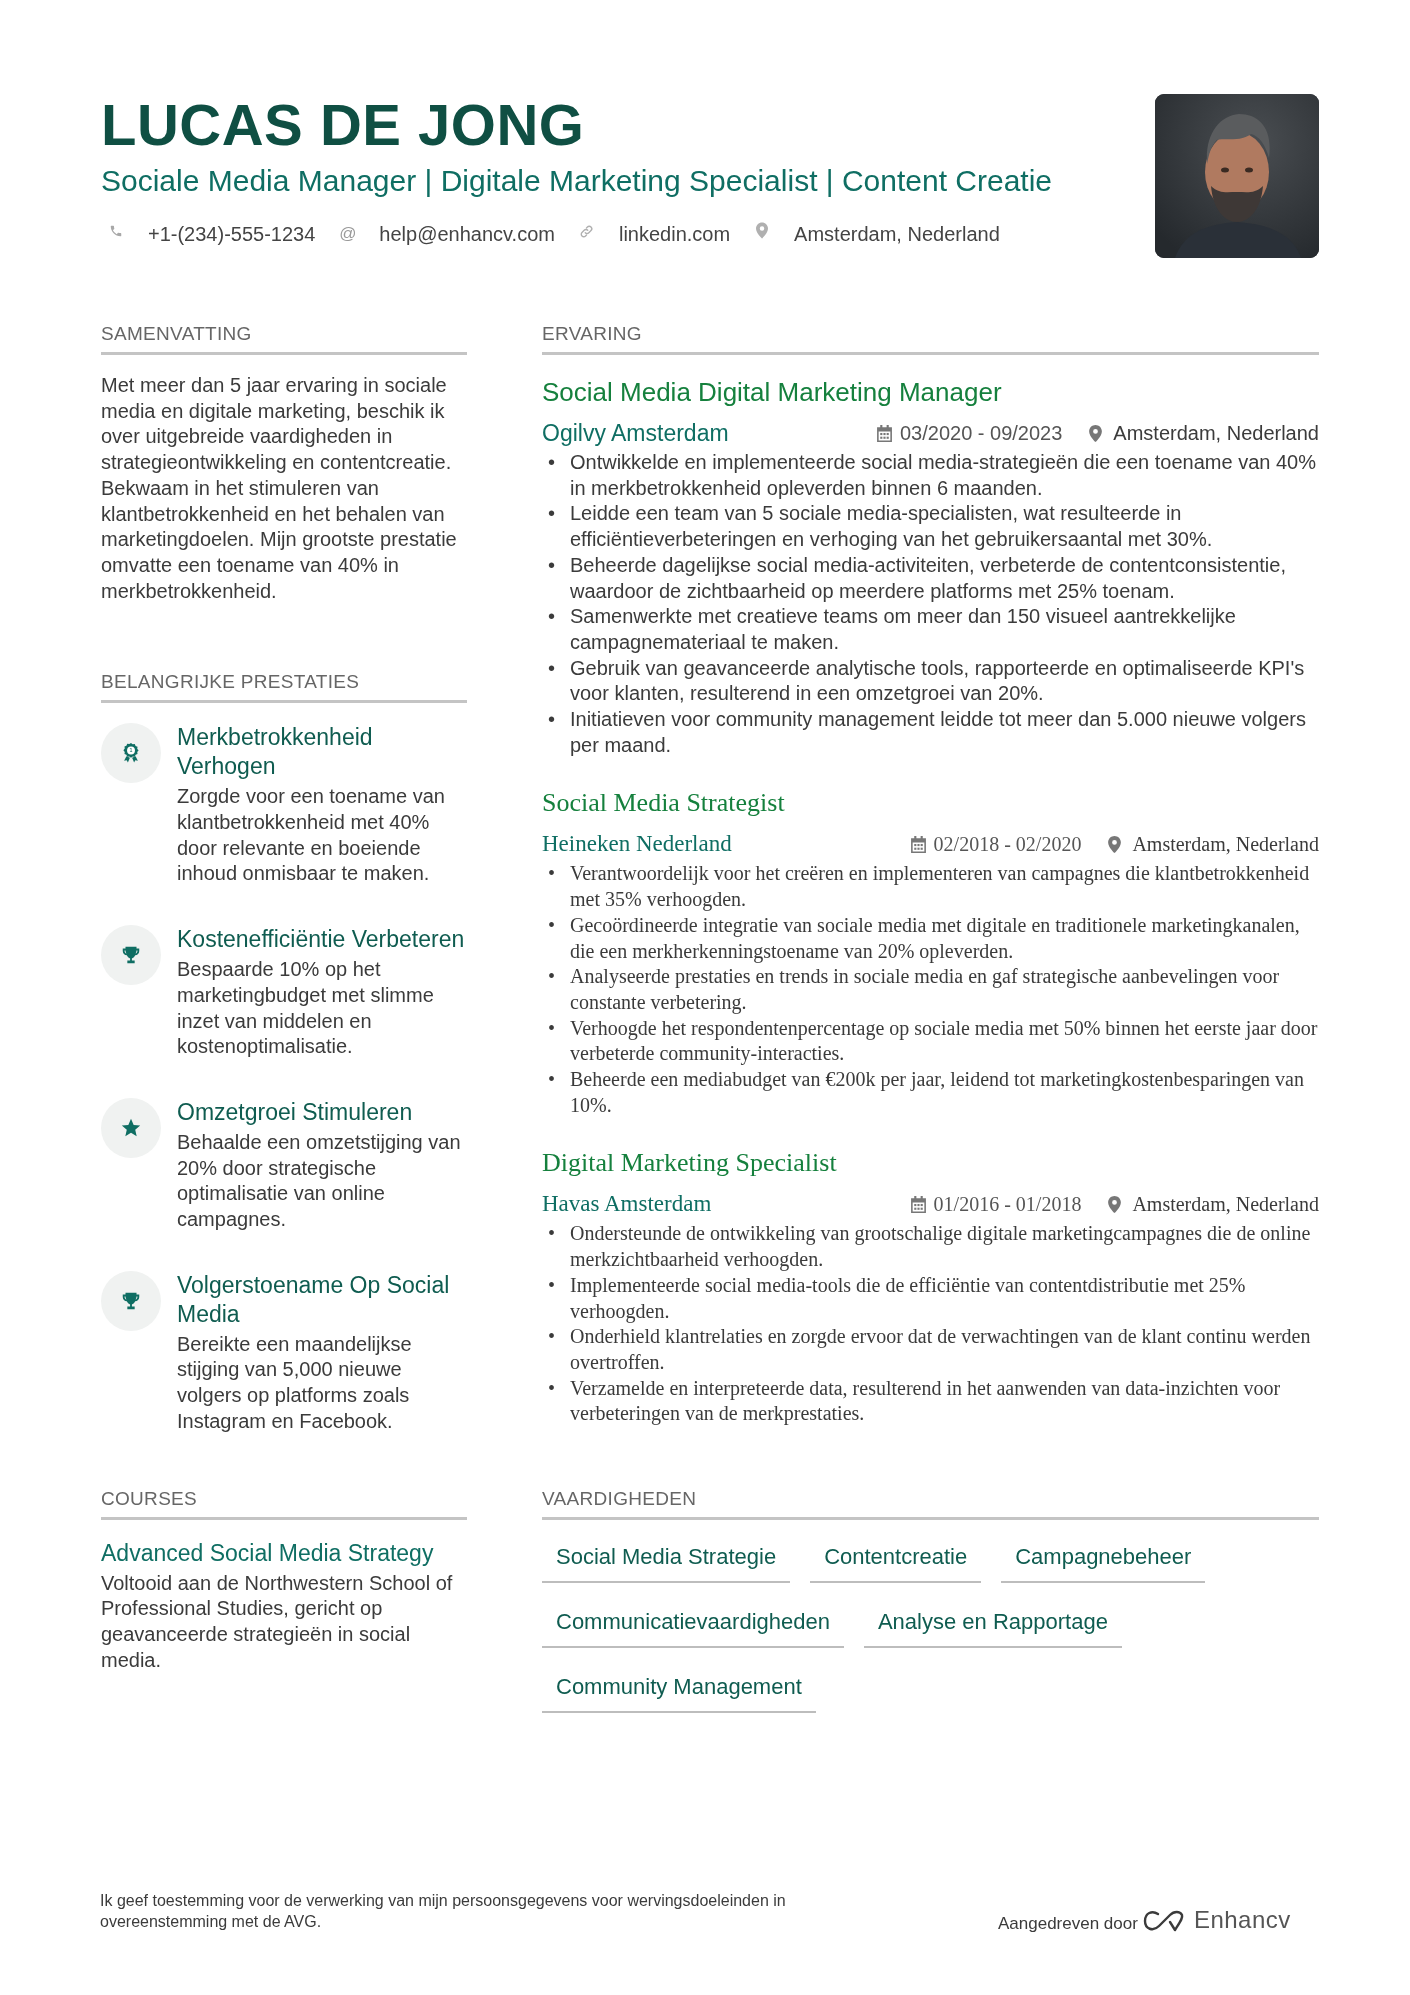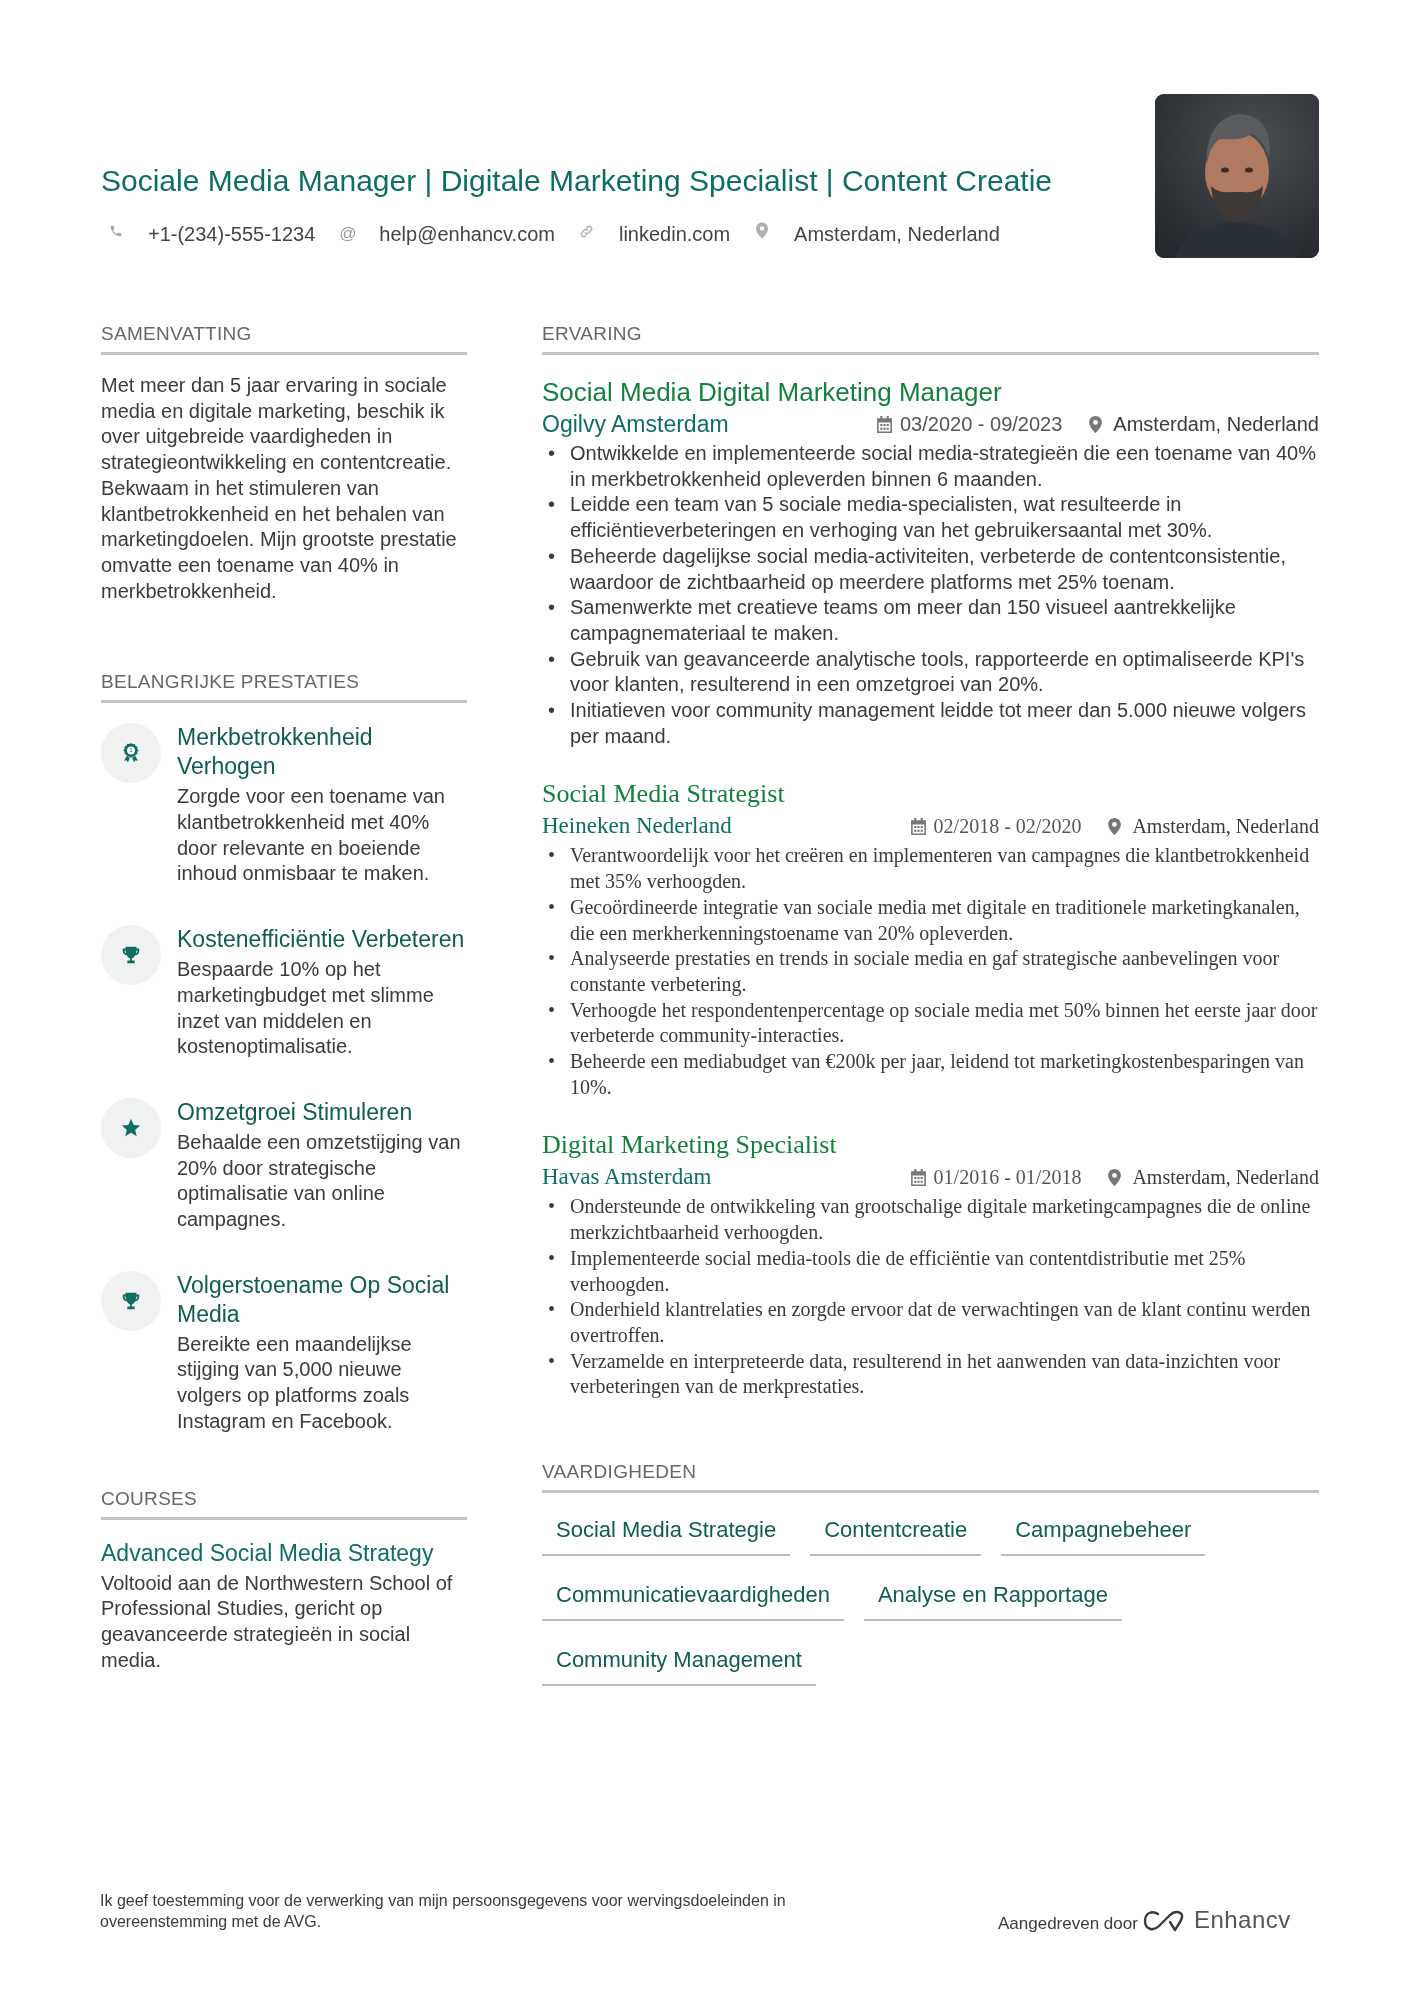--- a/index.html
+++ b/index.html
@@ -35,21 +35,21 @@
 
   .courses-block { margin-top: 52px; }
   .course-title { font-size: 23px; color: #0f6e63; line-height: 30px; margin-top: 18px; }
   .course-desc { font-size: 20px; line-height: 25.7px; color: #3b3b3b; margin-top: 3px; }
 
   
   .right { position: absolute; left: 542px; top: 322px; width: 777px; }
   .job { margin-top: 20px; }
   .job:first-of-type { margin-top: 20px; }
   .job-title { font-size: 26px; color: #15803d; line-height: 34px; }
-  .job-meta { display: flex; align-items: flex-end; margin-top: 0; line-height: 30px; }
+  .job-meta { display: flex; align-items: flex-end; margin-top: 9px; line-height: 30px; }
   .job-company { font-size: 23px; color: #0f6e63; flex: 1; }
   .job-dates { font-size: 20px; color: #555; display: flex; align-items: center; gap: 8px; margin-right: 26px; padding-left: 18px; }
   .job-loc { font-size: 20px; color: #3b3b3b; display: flex; align-items: center; gap: 10px; }
   .meta-ic { width: 15px; height: 17px; color: #777; display: inline-block; }
   .bullets { list-style: none; margin-top: 2px; }
   .bullets li { position: relative; padding-left: 28px; font-size: 20px; line-height: 25.7px; color: #3b3b3b; }
   .bullets li::before { content: "•"; position: absolute; left: 6px; top: 0; color: #3b3b3b; }
   .job + .job { margin-top: 28px; font-family: Liberation Serif, serif; }
 
   .skills-block { margin-top: 60px; }
@@ -61,20 +61,21 @@
   .footer-note { position: absolute; left: 100px; top: 1890px; width: 800px; font-size: 16px; line-height: 21px; color: #3b3b3b; }
   .powered { position: absolute; left: 998px; top: 1906px; display: flex; align-items: flex-end; gap: 4px; font-size: 17px; color: #3b3b3b; }
   .powered .logo { width: 48px; height: 26px; }
   .powered .brand { font-size: 24px; color: #555; letter-spacing: 0.5px; }
 </style>
 </head>
 <body>
 
 <div class="page">
 
+  <h1 class="name">LUCAS DE JONG</h1>
   <div class="headline">Sociale Media Manager | Digitale Marketing Specialist | Content Creatie</div>
 
   <div class="contacts">
     <span class="contact">
       <span class="ic">
         <svg width="14" height="16" viewBox="0 0 24 24">
             <path fill="#a8a8a8" d="M6.6 10.8a15.1 15.1 0 0 0 6.6 6.6l2.2-2.2c.3-.3.7-.4 1-.2 1.1.4 2.3.6 3.6.6.6 0 1 .4 1 1V20c0 .6-.4 1-1 1C10.6 21 3 13.4 3 4c0-.6.4-1 1-1h3.5c.6 0 1 .4 1 1 0 1.2.2 2.4.6 3.6.1.3 0 .7-.2 1z"></path>
           </svg>
       </span>
       <span>+1-(234)-555-1234</span>

